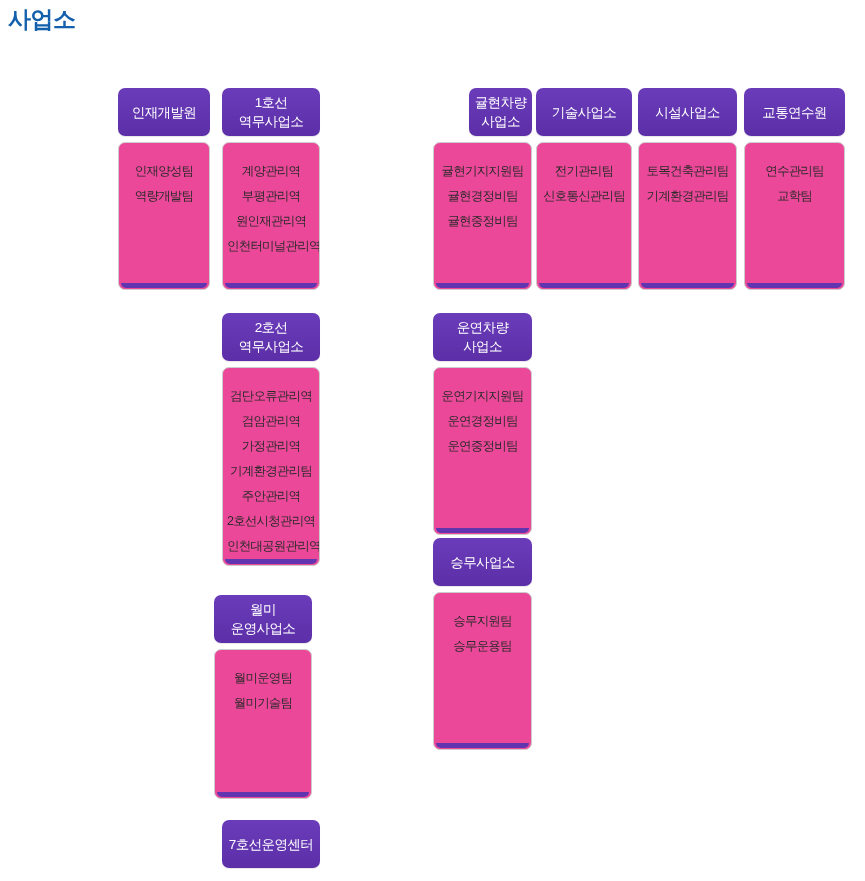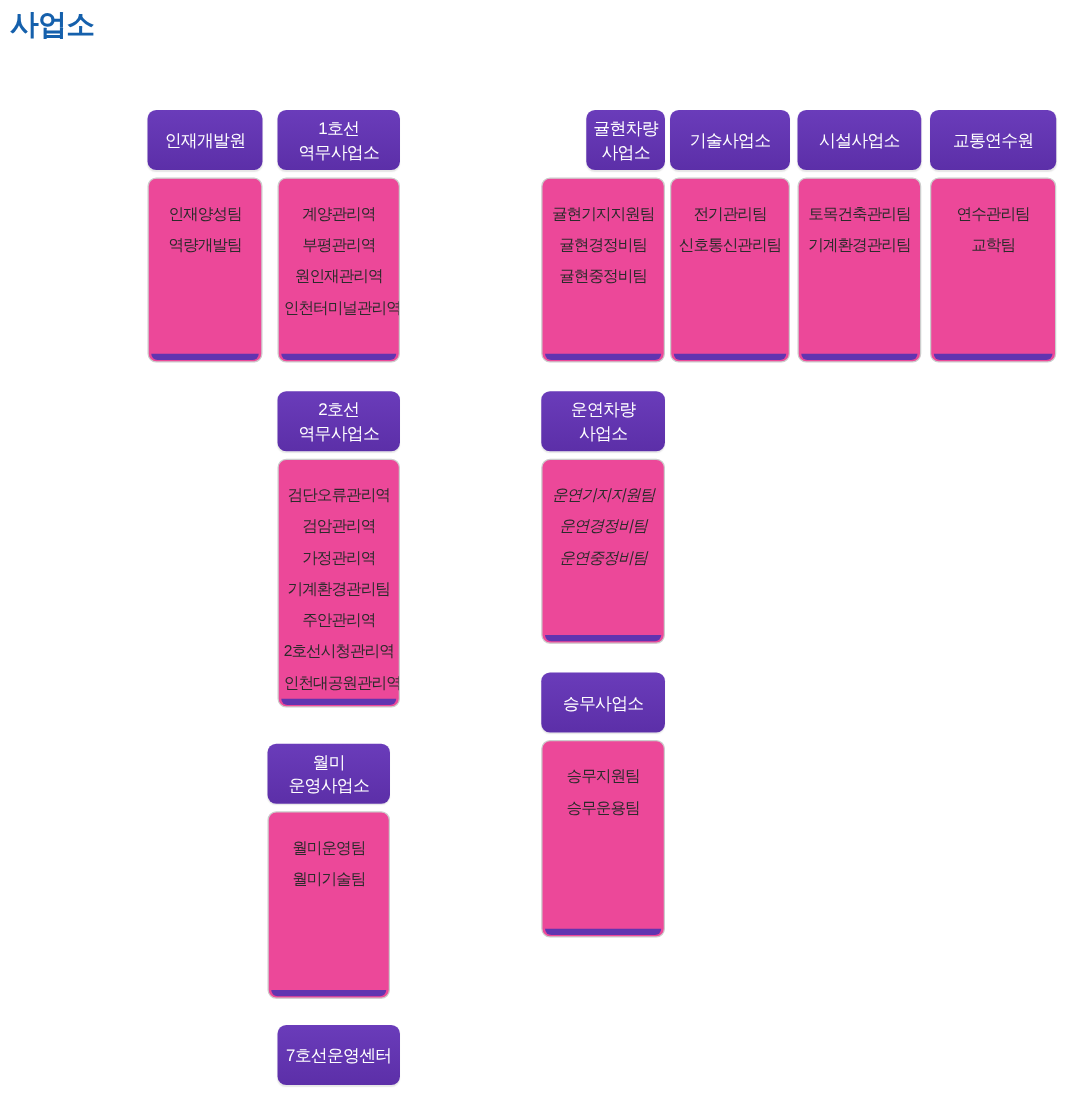--- a/index.html
+++ b/index.html
@@ -116,21 +116,21 @@
   #u-facility   { left: 638px; top: 88px;  width: 99px;  }
   #u-facility .unit-header { height: 48px; }
   #u-facility .unit-body   { height: 148px; }
 
   #u-traffic    { left: 744px; top: 88px;  width: 101px; }
   #u-traffic .unit-header { height: 48px; }
   #u-traffic .unit-body   { height: 148px; }
 
   #u-unyeon     { left: 433px; top: 313px; width: 99px;  }
   #u-unyeon .unit-header { height: 48px; }
-  #u-unyeon .unit-body   { height: 148px; font-style: italic; }
+  #u-unyeon .unit-body   { height: 168px; }
 
   #u-crew       { left: 433px; top: 538px; width: 99px;  }
   #u-crew  .unit-header { height: 48px; text-align: center; }
   #u-crew  .unit-body   { height: 158px; }
 </style>
 </head>
 <body>
 
 <div class="page-title">사업소</div>
 

